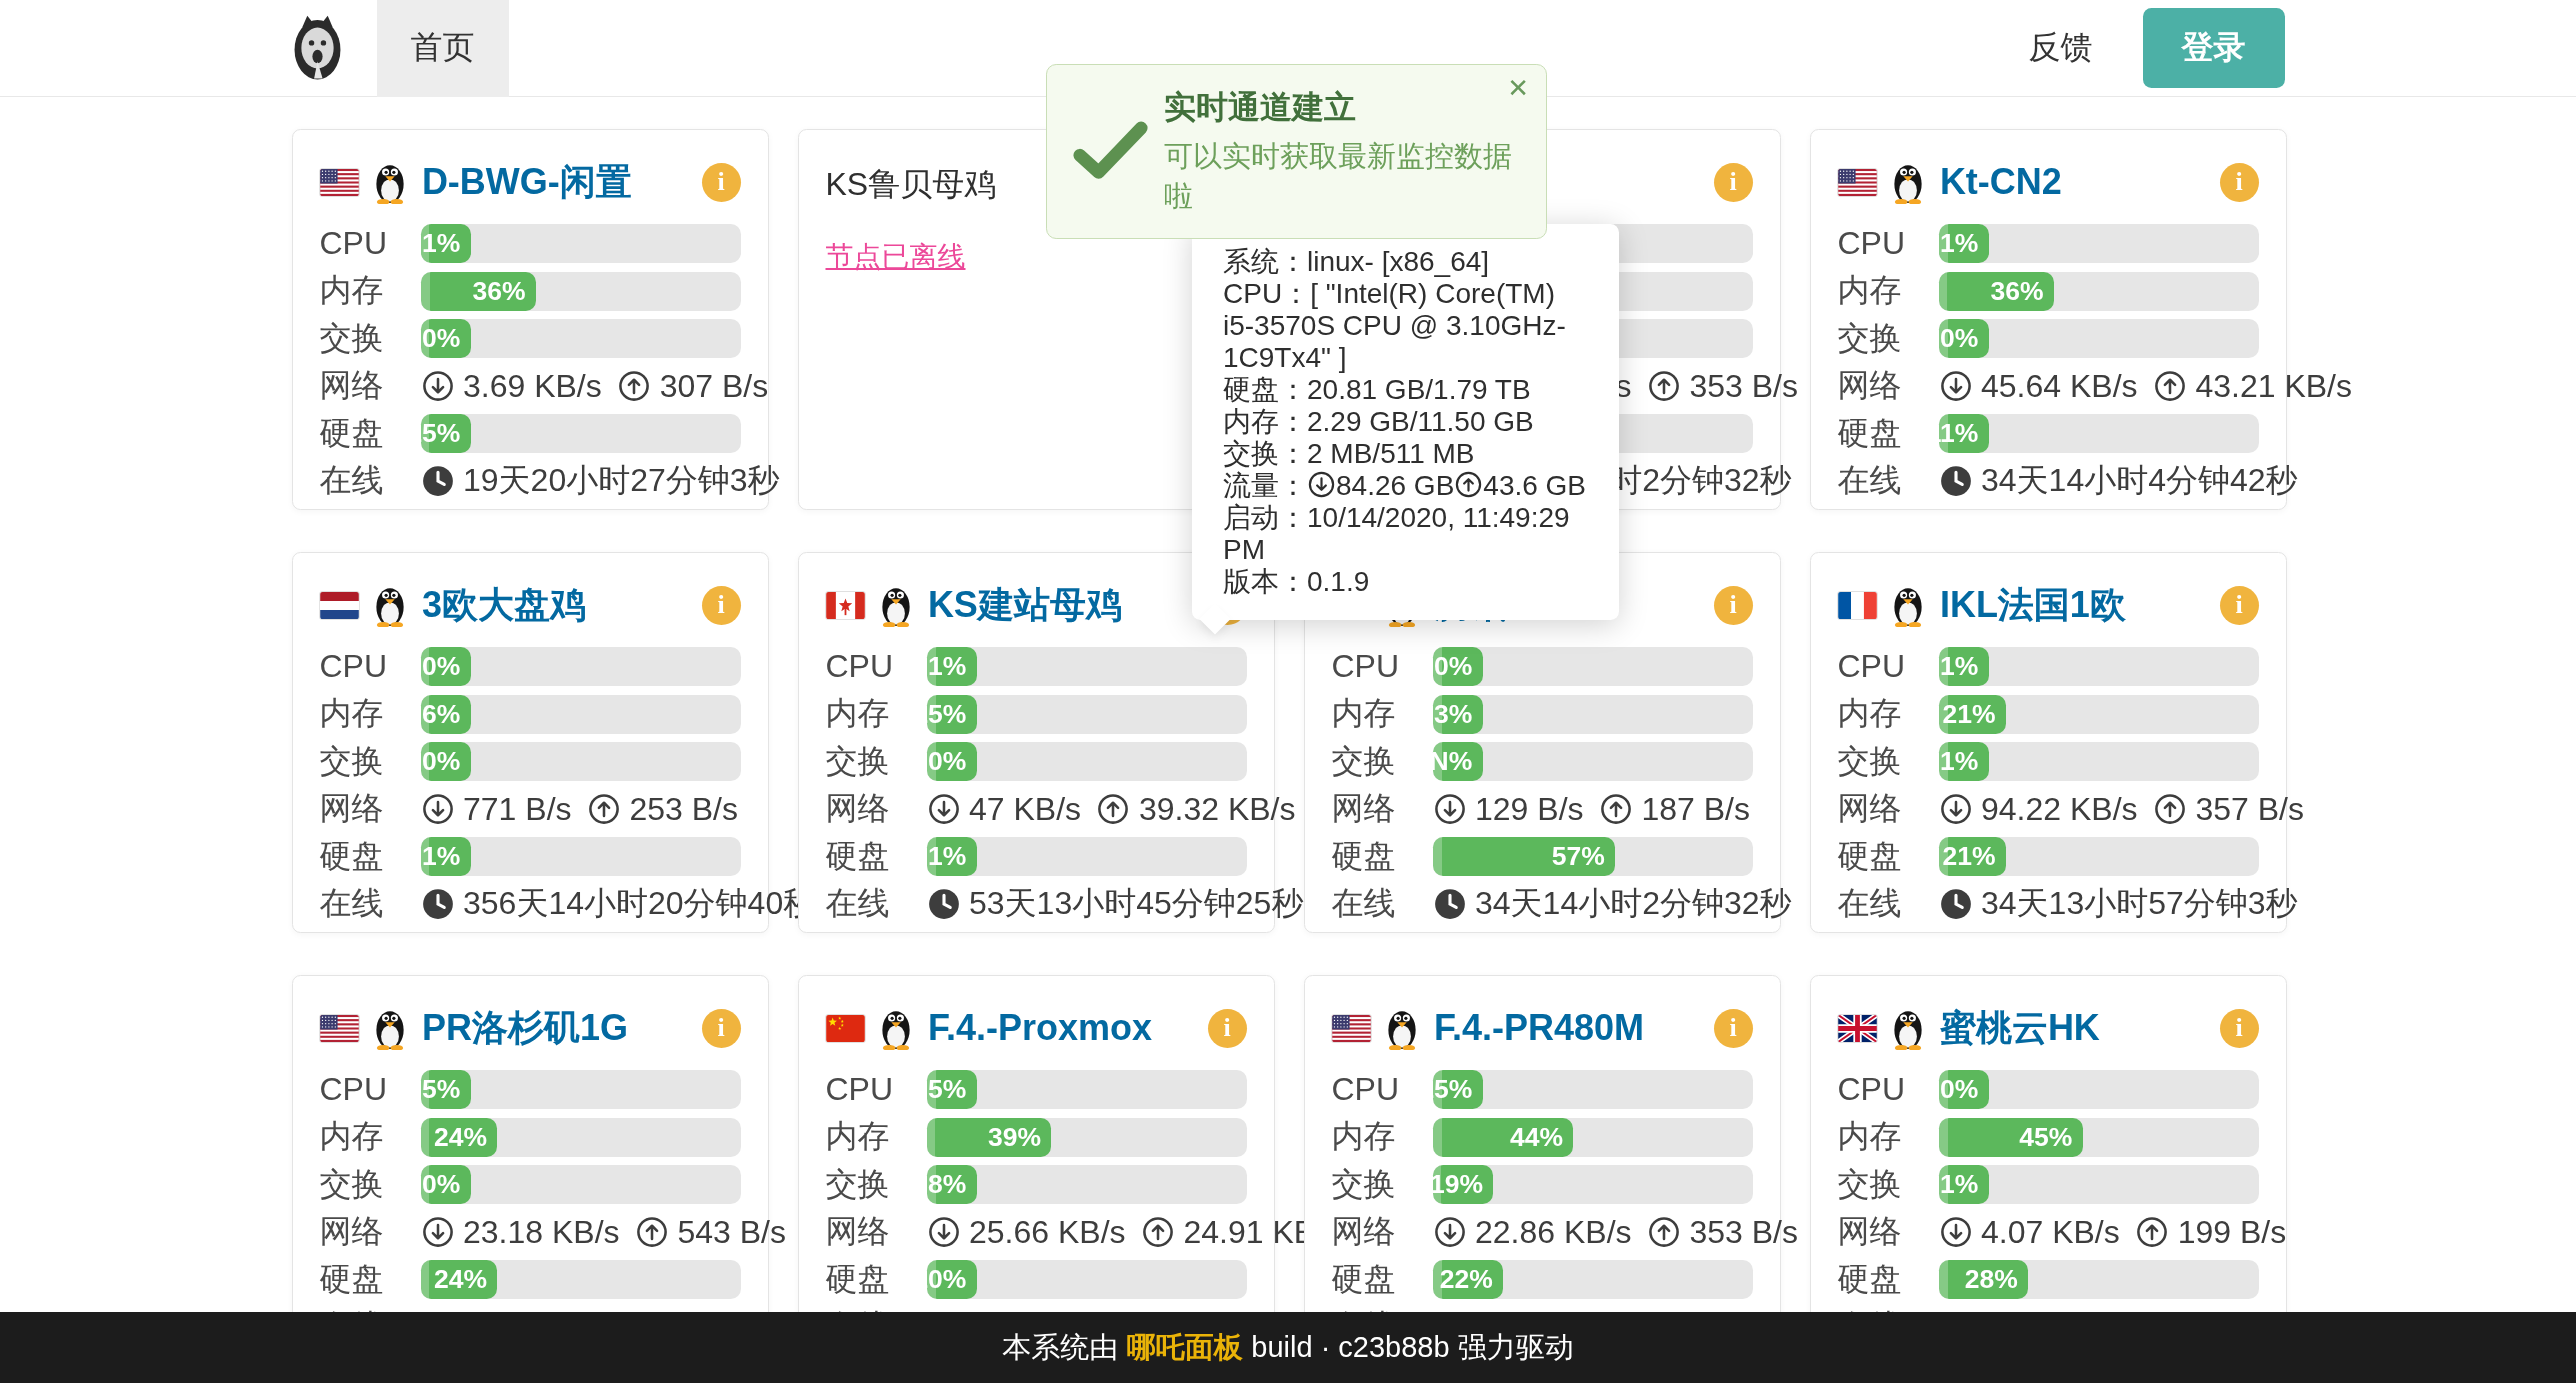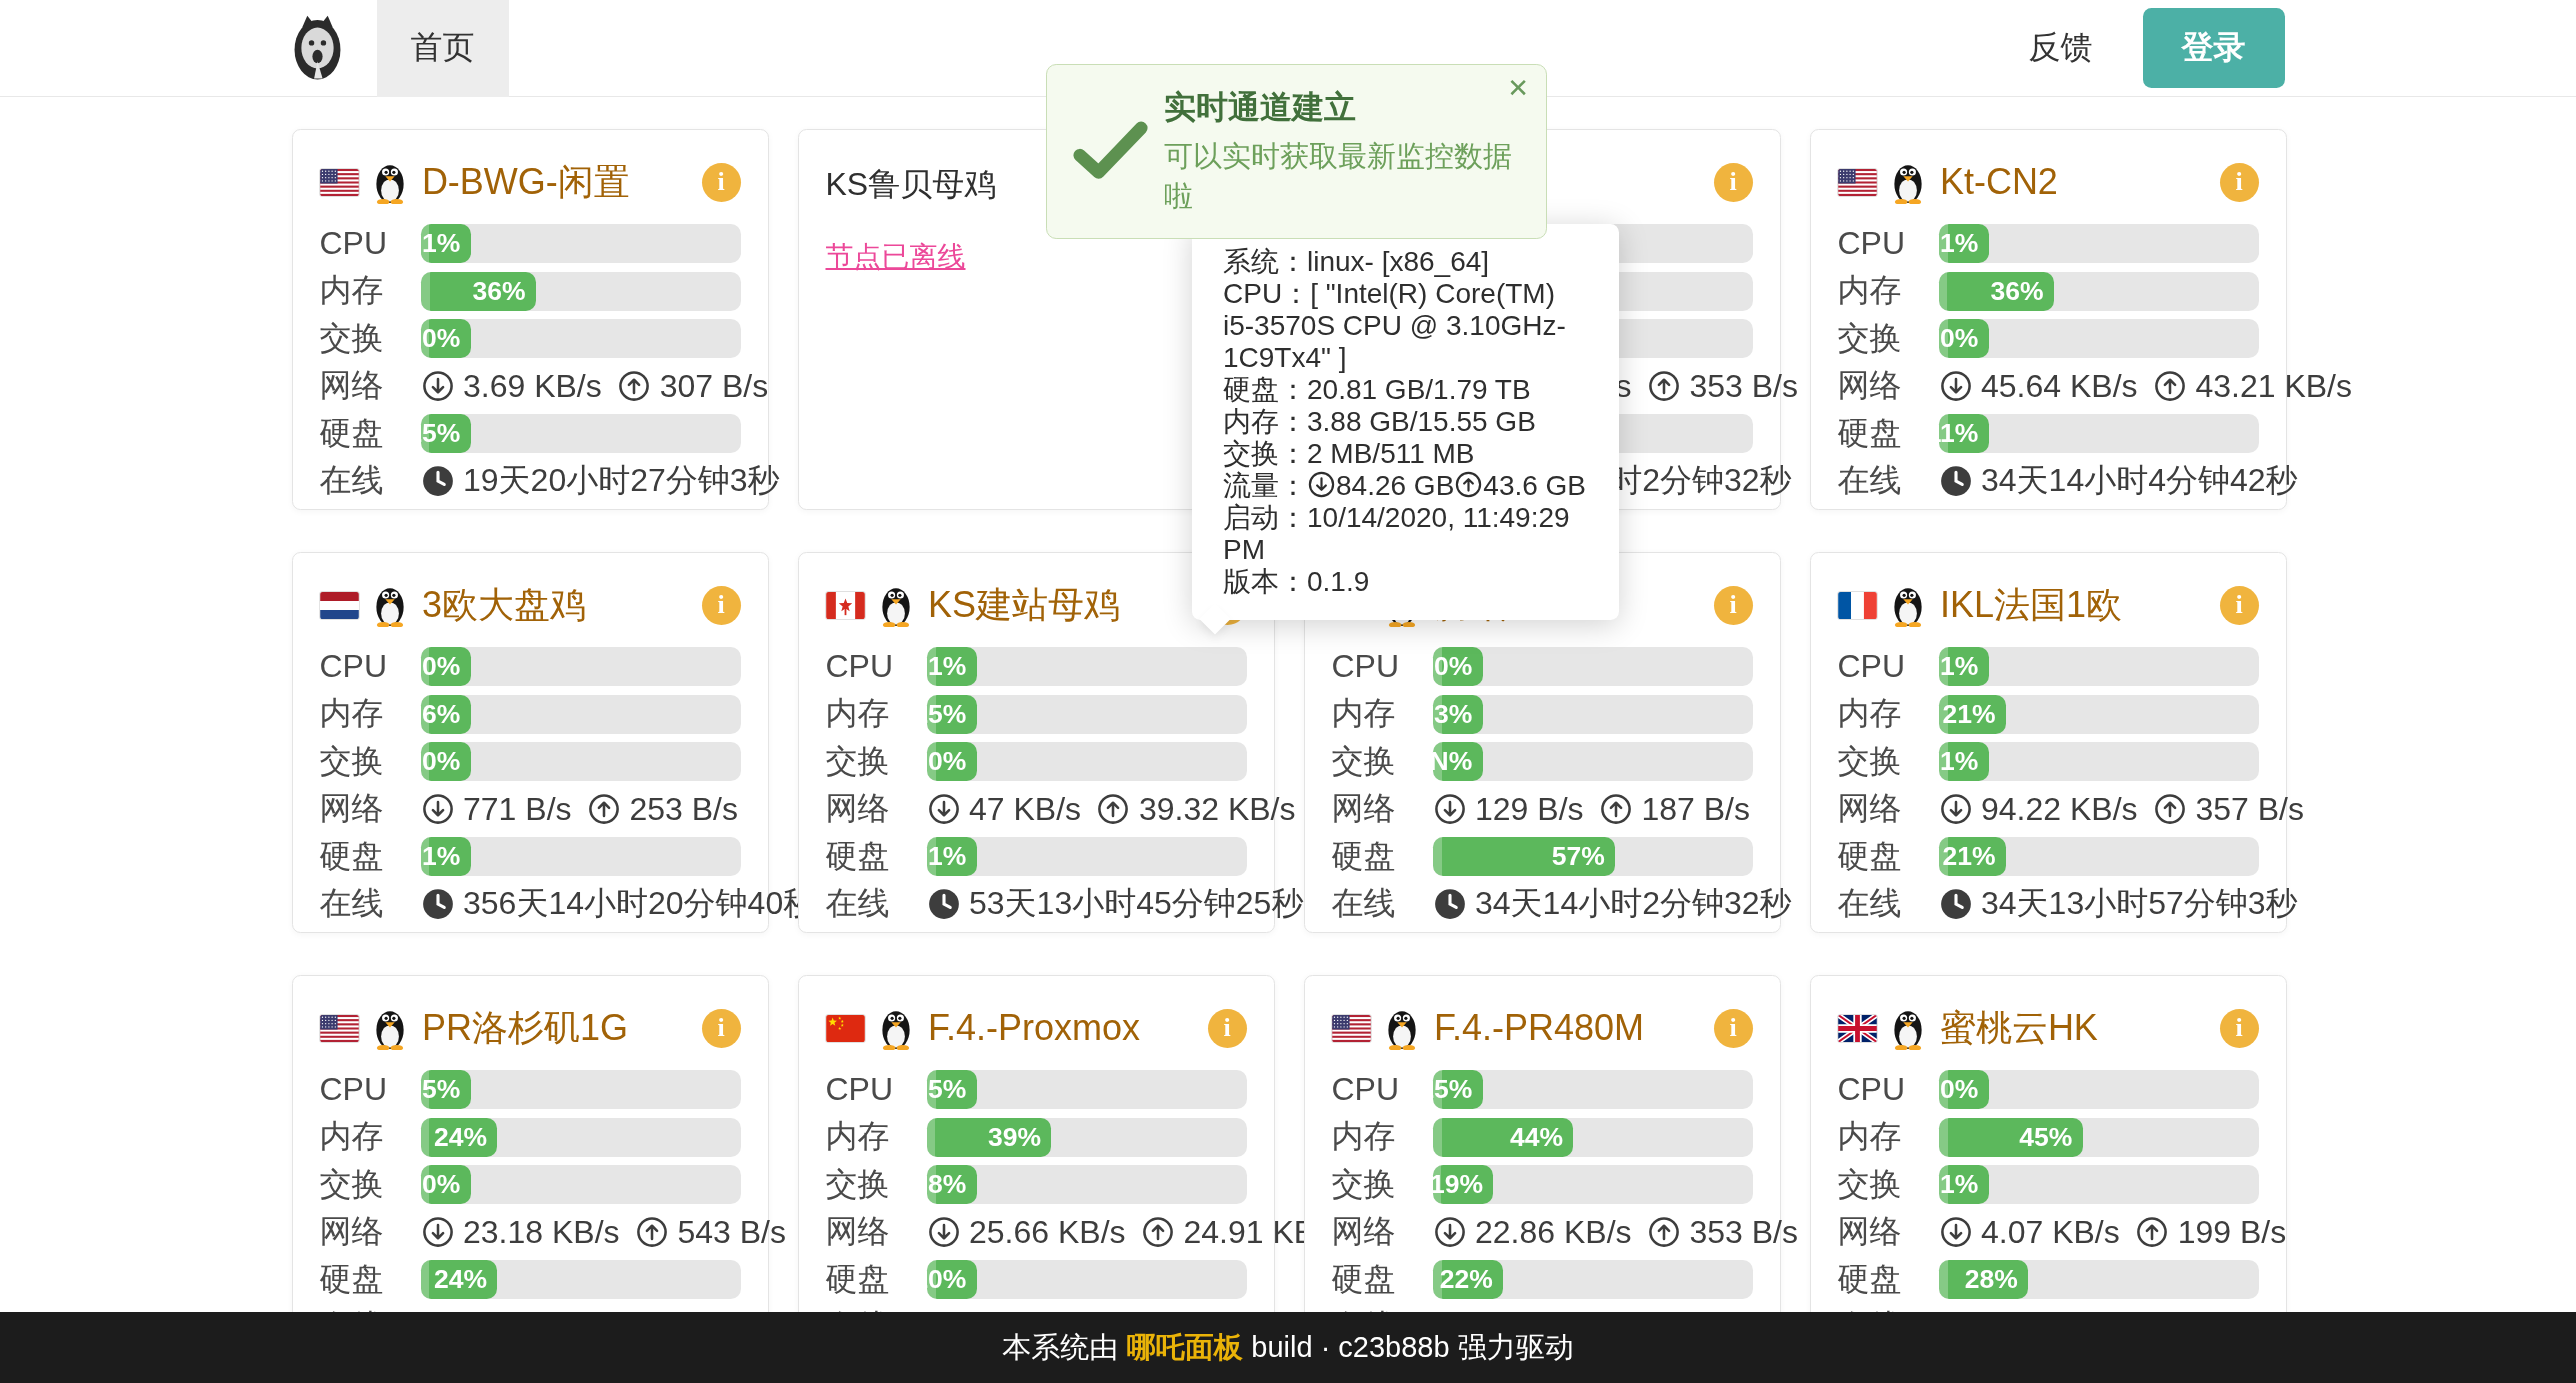--- a/index.html
+++ b/index.html
@@ -20,21 +20,21 @@
 
   
   .grid { width:1993px; margin:32px auto 0; display:grid;
     grid-template-columns:repeat(4,477px); column-gap:29px; row-gap:42px; grid-auto-rows:381px; }
   .card { background:#fff; border:1.7px solid #e4e4e4; border-radius:8.5px; padding:20.5px 27px;
     box-shadow:0 1.7px 6.8px rgba(0,0,0,0.04); }
   .card-head { display:flex; align-items:center; gap:13.7px; margin:6.8px 0 17px; height:50px; }
   .flag { width:39px; height:27px; flex-shrink:0; box-shadow:0 0 0 0.9px rgba(0,0,0,0.12); border-radius:2.6px; overflow:hidden; }
   .flag svg { display:block; }
   .tux { width:36px; height:44px; flex-shrink:0; }
-  .srv-name { font-size:36px; font-weight:400; color:#a16207; white-space:nowrap; overflow:hidden; }
+  .srv-name { font-size:36px; font-weight:700; color:#0369a1; white-space:nowrap; overflow:hidden; }
   .info-ic { margin-left:auto; width:39px; height:39px; border-radius:50%; background:#f0b43e;
     color:#fff; font-size:26px; font-weight:800; display:flex; align-items:center; justify-content:center;
     cursor:pointer; flex-shrink:0; font-family:"Liberation Serif","DejaVu Serif",serif; }
   .stat-row { display:flex; align-items:center; height:39px; margin-bottom:8.5px; }
   .stat-label { width:101px; flex-shrink:0; font-size:32px; color:#4a4a4a; }
   .bar { flex:1; height:39px; background:#e6e6e6; border-radius:10.2px; position:relative; }
   .fill { height:39px; border-radius:10.2px; min-width:50px; max-width:100%;
     background:linear-gradient(90deg,#85ca85 0px,#85ca85 8.5px,#5cb85c 8.5px);
     display:flex; align-items:center; justify-content:flex-end; overflow:hidden; }
   .fill span { color:#fff; font-weight:700; font-size:26.5px; padding-right:10.2px; white-space:nowrap; }
@@ -1138,21 +1138,21 @@
     <div class="toast-title">实时通道建立</div>
     <div class="toast-msg">可以实时获取最新监控数据啦</div>
   </div>
   <div class="toast-close">✕</div>
 </div>
 
 <div class="tooltip" id="tooltip">
     <div class="tt-row"><span>系统：</span><span>linux- [x86_64]</span></div>
     <div class="tt-row"><span>CPU：</span><span>[ "Intel(R) Core(TM) i5-3570S CPU @ 3.10GHz-1C9Tx4" ]</span></div>
     <div class="tt-row"><span>硬盘：</span><span>20.81 GB/1.79 TB</span></div>
-    <div class="tt-row"><span>内存：</span><span>3.88 GB/15.55 GB</span></div>
+    <div class="tt-row"><span>内存：</span><span>2.29 GB/11.50 GB</span></div>
     <div class="tt-row"><span>交换：</span><span>2 MB/511 MB</span></div>
     <div class="tt-row"><span>流量：</span><svg class="tt-ic" viewBox="0 0 24 24">
         <circle cx="12" cy="12" r="9.6" fill="none" stroke="currentColor" stroke-width="1.8"></circle>
         <path d="M12 7v9.2M8.4 12.8 12 16.4l3.6-3.6" fill="none" stroke="currentColor" stroke-width="1.8" stroke-linecap="round" stroke-linejoin="round"></path>
       </svg><span>84.26 GB</span><svg class="tt-ic" viewBox="0 0 24 24">
         <circle cx="12" cy="12" r="9.6" fill="none" stroke="currentColor" stroke-width="1.8"></circle>
         <path d="M12 17V7.8M8.4 11.2 12 7.6l3.6 3.6" fill="none" stroke="currentColor" stroke-width="1.8" stroke-linecap="round" stroke-linejoin="round"></path>
       </svg><span>43.6 GB</span></div>
     <div class="tt-row"><span>启动：</span><span>10/14/2020, 11:49:29 PM</span></div>
     <div class="tt-row"><span>版本：</span><span>0.1.9</span></div>

